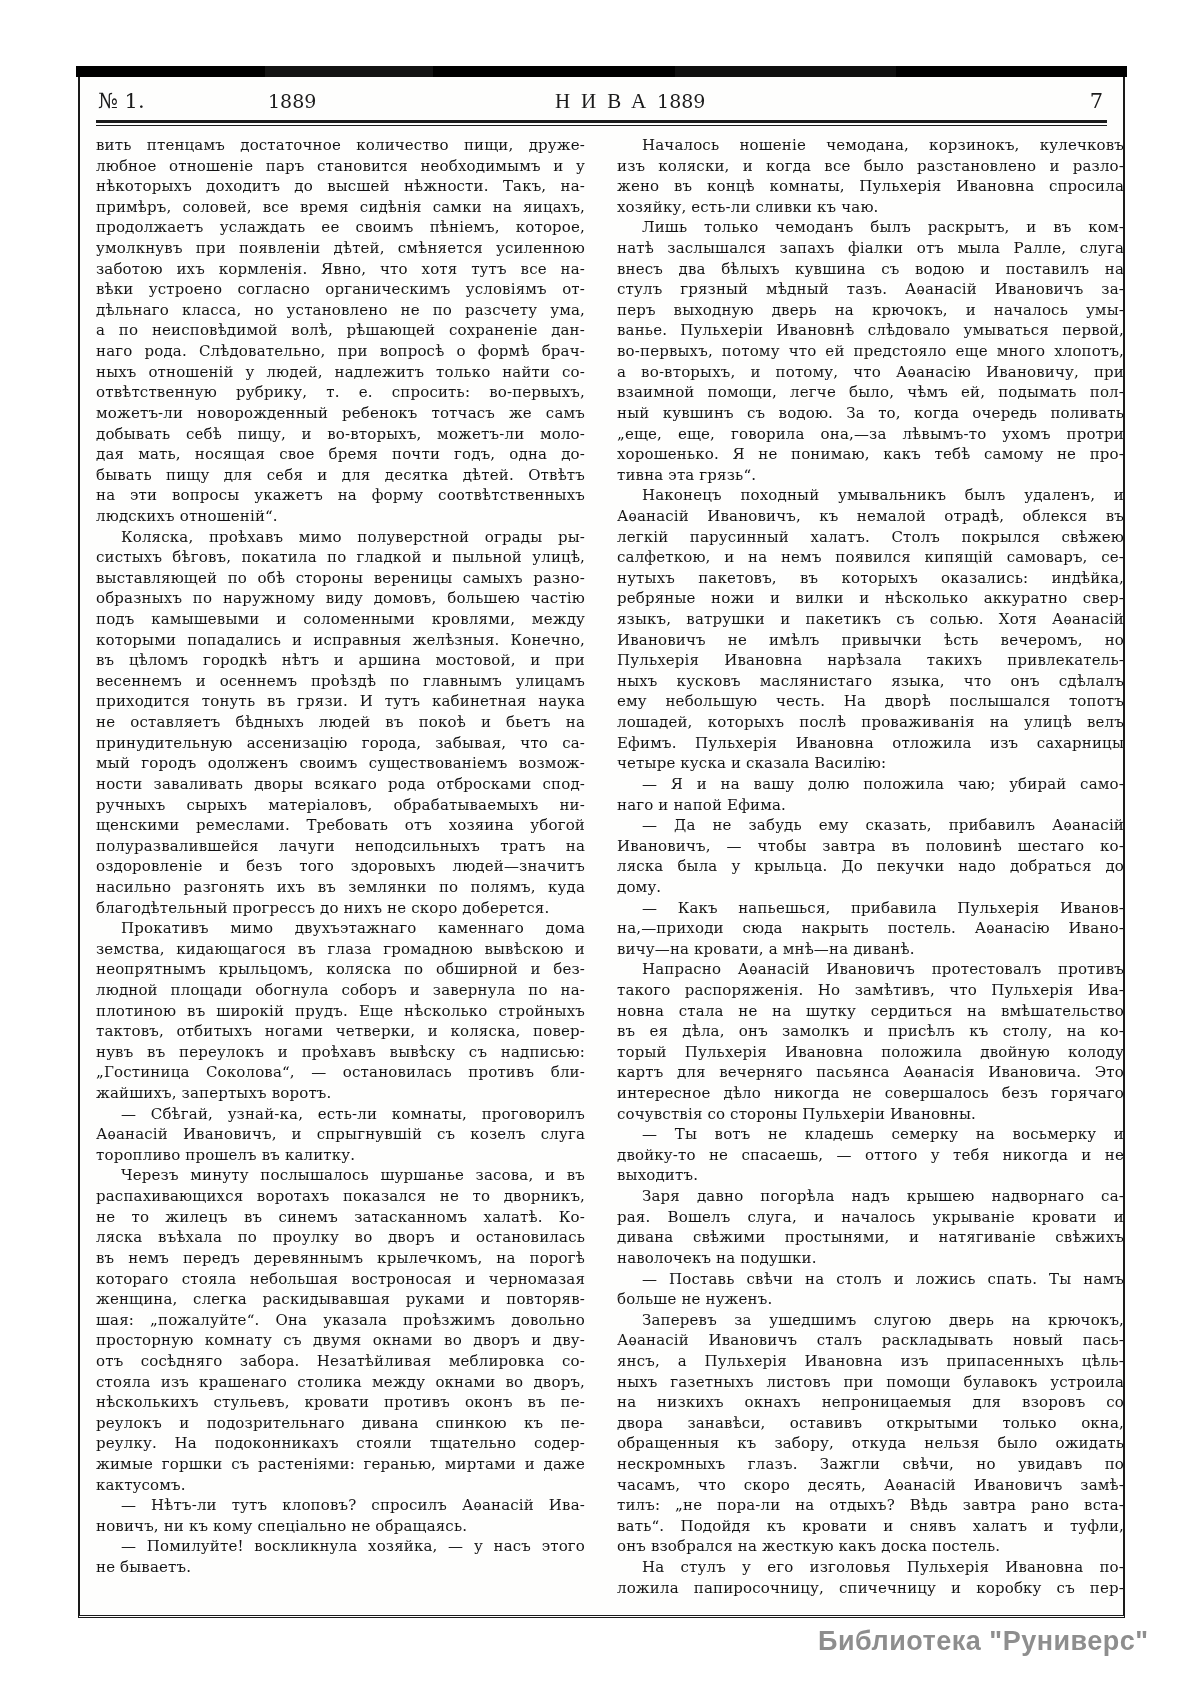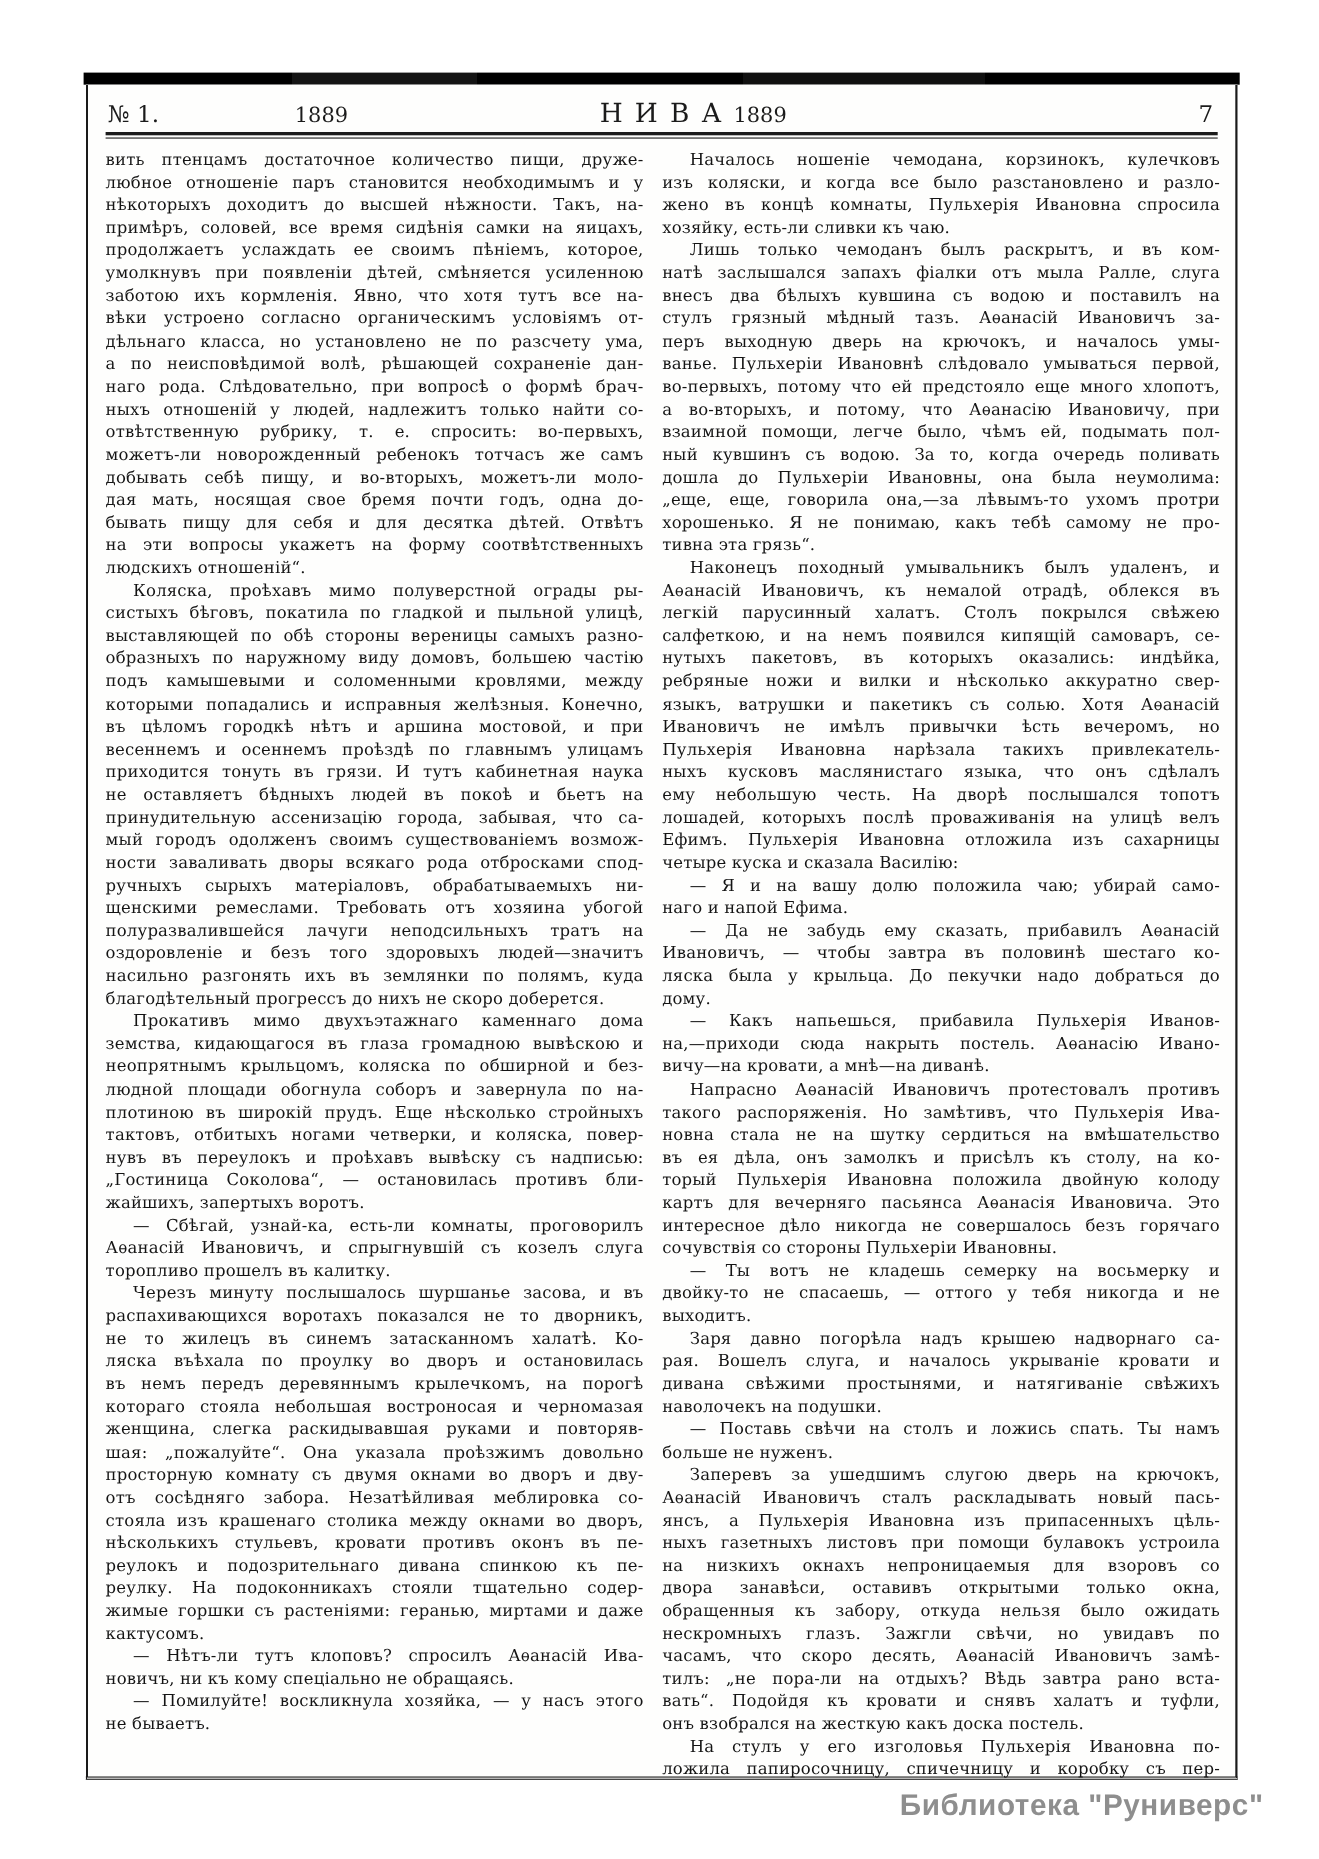--- a/index.html
+++ b/index.html
@@ -21,28 +21,28 @@
     border-bottom:3px double #1a1a1a;
     background:#fefefd;
   }
   .header {
     display:flex; align-items:baseline;
     padding:12px 20px 0 18px; height:36px; box-sizing:border-box;
     color:#1b1b1b;
   }
   .h-issue { flex:0 0 170px; text-align:left; font-size:21px; }
   .h-year  { flex:1; text-align:left; font-size:19px; }
-  .h-title { flex:0 0 auto; font-size:24px; letter-spacing:11px; padding-left:11px; }
+  .h-title { flex:0 0 auto; font-size:21px; letter-spacing:11px; padding-left:11px;font-family:Liberation Serif, serif; }
   .h-page  { flex:0 0 170px; text-align:right; font-size:21px; }
   .rule {
     margin:7px 16px 0 16px; height:6px; box-sizing:border-box;
     border-top:3px solid #1c1c1c; border-bottom:1px solid #1c1c1c;
   }
   .columns {
-    display:flex; padding:9px 18px 0 16px; gap:17px;
+    display:flex; padding:9px 18px 0 16px; gap:32px;
     color:#141414;
   }
   .col-left  { width:489px; flex:none; }
   .col-right { width:507px; flex:none; }
   .line {
     font-size:15px; height:20.62px; line-height:20.62px;
     text-align:justify; text-align-last:justify;
     letter-spacing:0.15px; overflow:visible;
   }
   .line.ind { text-indent:25px; }
@@ -149,21 +149,20 @@
         <div class="line ind">Лишь только чемоданъ былъ раскрытъ, и въ ком-</div>
         <div class="line">натѣ заслышался запахъ фіалки отъ мыла Ралле, слуга</div>
         <div class="line">внесъ два бѣлыхъ кувшина съ водою и поставилъ на</div>
         <div class="line">стулъ грязный мѣдный тазъ. Аѳанасій Ивановичъ за-</div>
         <div class="line">перъ выходную дверь на крючокъ, и началось умы-</div>
         <div class="line">ванье. Пульхеріи Ивановнѣ слѣдовало умываться первой,</div>
         <div class="line">во-первыхъ, потому что ей предстояло еще много хлопотъ,</div>
         <div class="line">а во-вторыхъ, и потому, что Аѳанасію Ивановичу, при</div>
         <div class="line">взаимной помощи, легче было, чѣмъ ей, подымать пол-</div>
         <div class="line">ный кувшинъ съ водою. За то, когда очередь поливать</div>
-        <div class="line">дошла до Пульхеріи Ивановны, она была неумолима:</div>
         <div class="line">„еще, еще, говорила она,—за лѣвымъ-то ухомъ протри</div>
         <div class="line">хорошенько. Я не понимаю, какъ тебѣ самому не про-</div>
         <div class="line end">тивна эта грязь“.</div>
         <div class="line ind">Наконецъ походный умывальникъ былъ удаленъ, и</div>
         <div class="line">Аѳанасій Ивановичъ, къ немалой отрадѣ, облекся въ</div>
         <div class="line">легкій парусинный халатъ. Столъ покрылся свѣжею</div>
         <div class="line">салфеткою, и на немъ появился кипящій самоваръ, се-</div>
         <div class="line">нутыхъ пакетовъ, въ которыхъ оказались: индѣйка,</div>
         <div class="line">ребряные ножи и вилки и нѣсколько аккуратно свер-</div>
         <div class="line">языкъ, ватрушки и пакетикъ съ солью. Хотя Аѳанасій</div>

